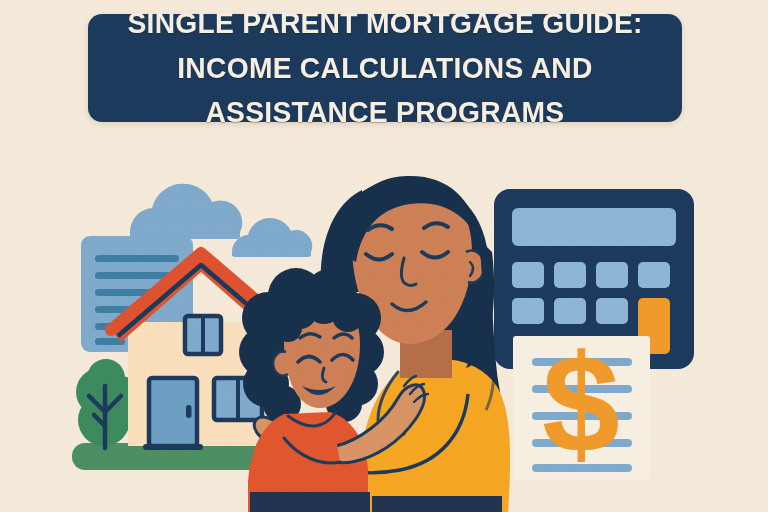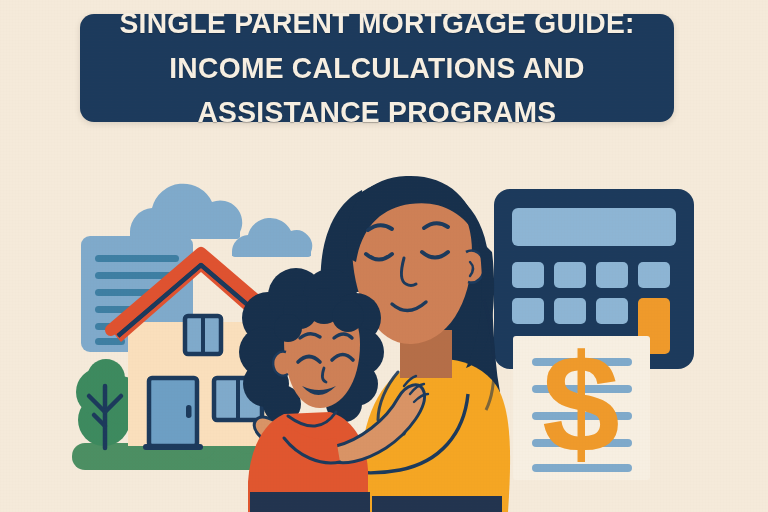--- a/index.html
+++ b/index.html
@@ -12,21 +12,21 @@
   }
   #stage {
     position:absolute; inset:0;
     width:768px; height:512px;
     background:#F5EADA;
     overflow:hidden;
   }
   
   #title-banner {
     position:absolute;
-    left:80px; top:14px;
+    left:88px; top:14px;
     width:594px; height:108px;
     background:#1C3A5C;
     border-radius:14px;
     display:flex;
     flex-direction:column;
     align-items:center;
     justify-content:center;
     gap:2px;
     z-index:40;
     box-shadow:0 2px 6px rgba(40,30,20,.13);

